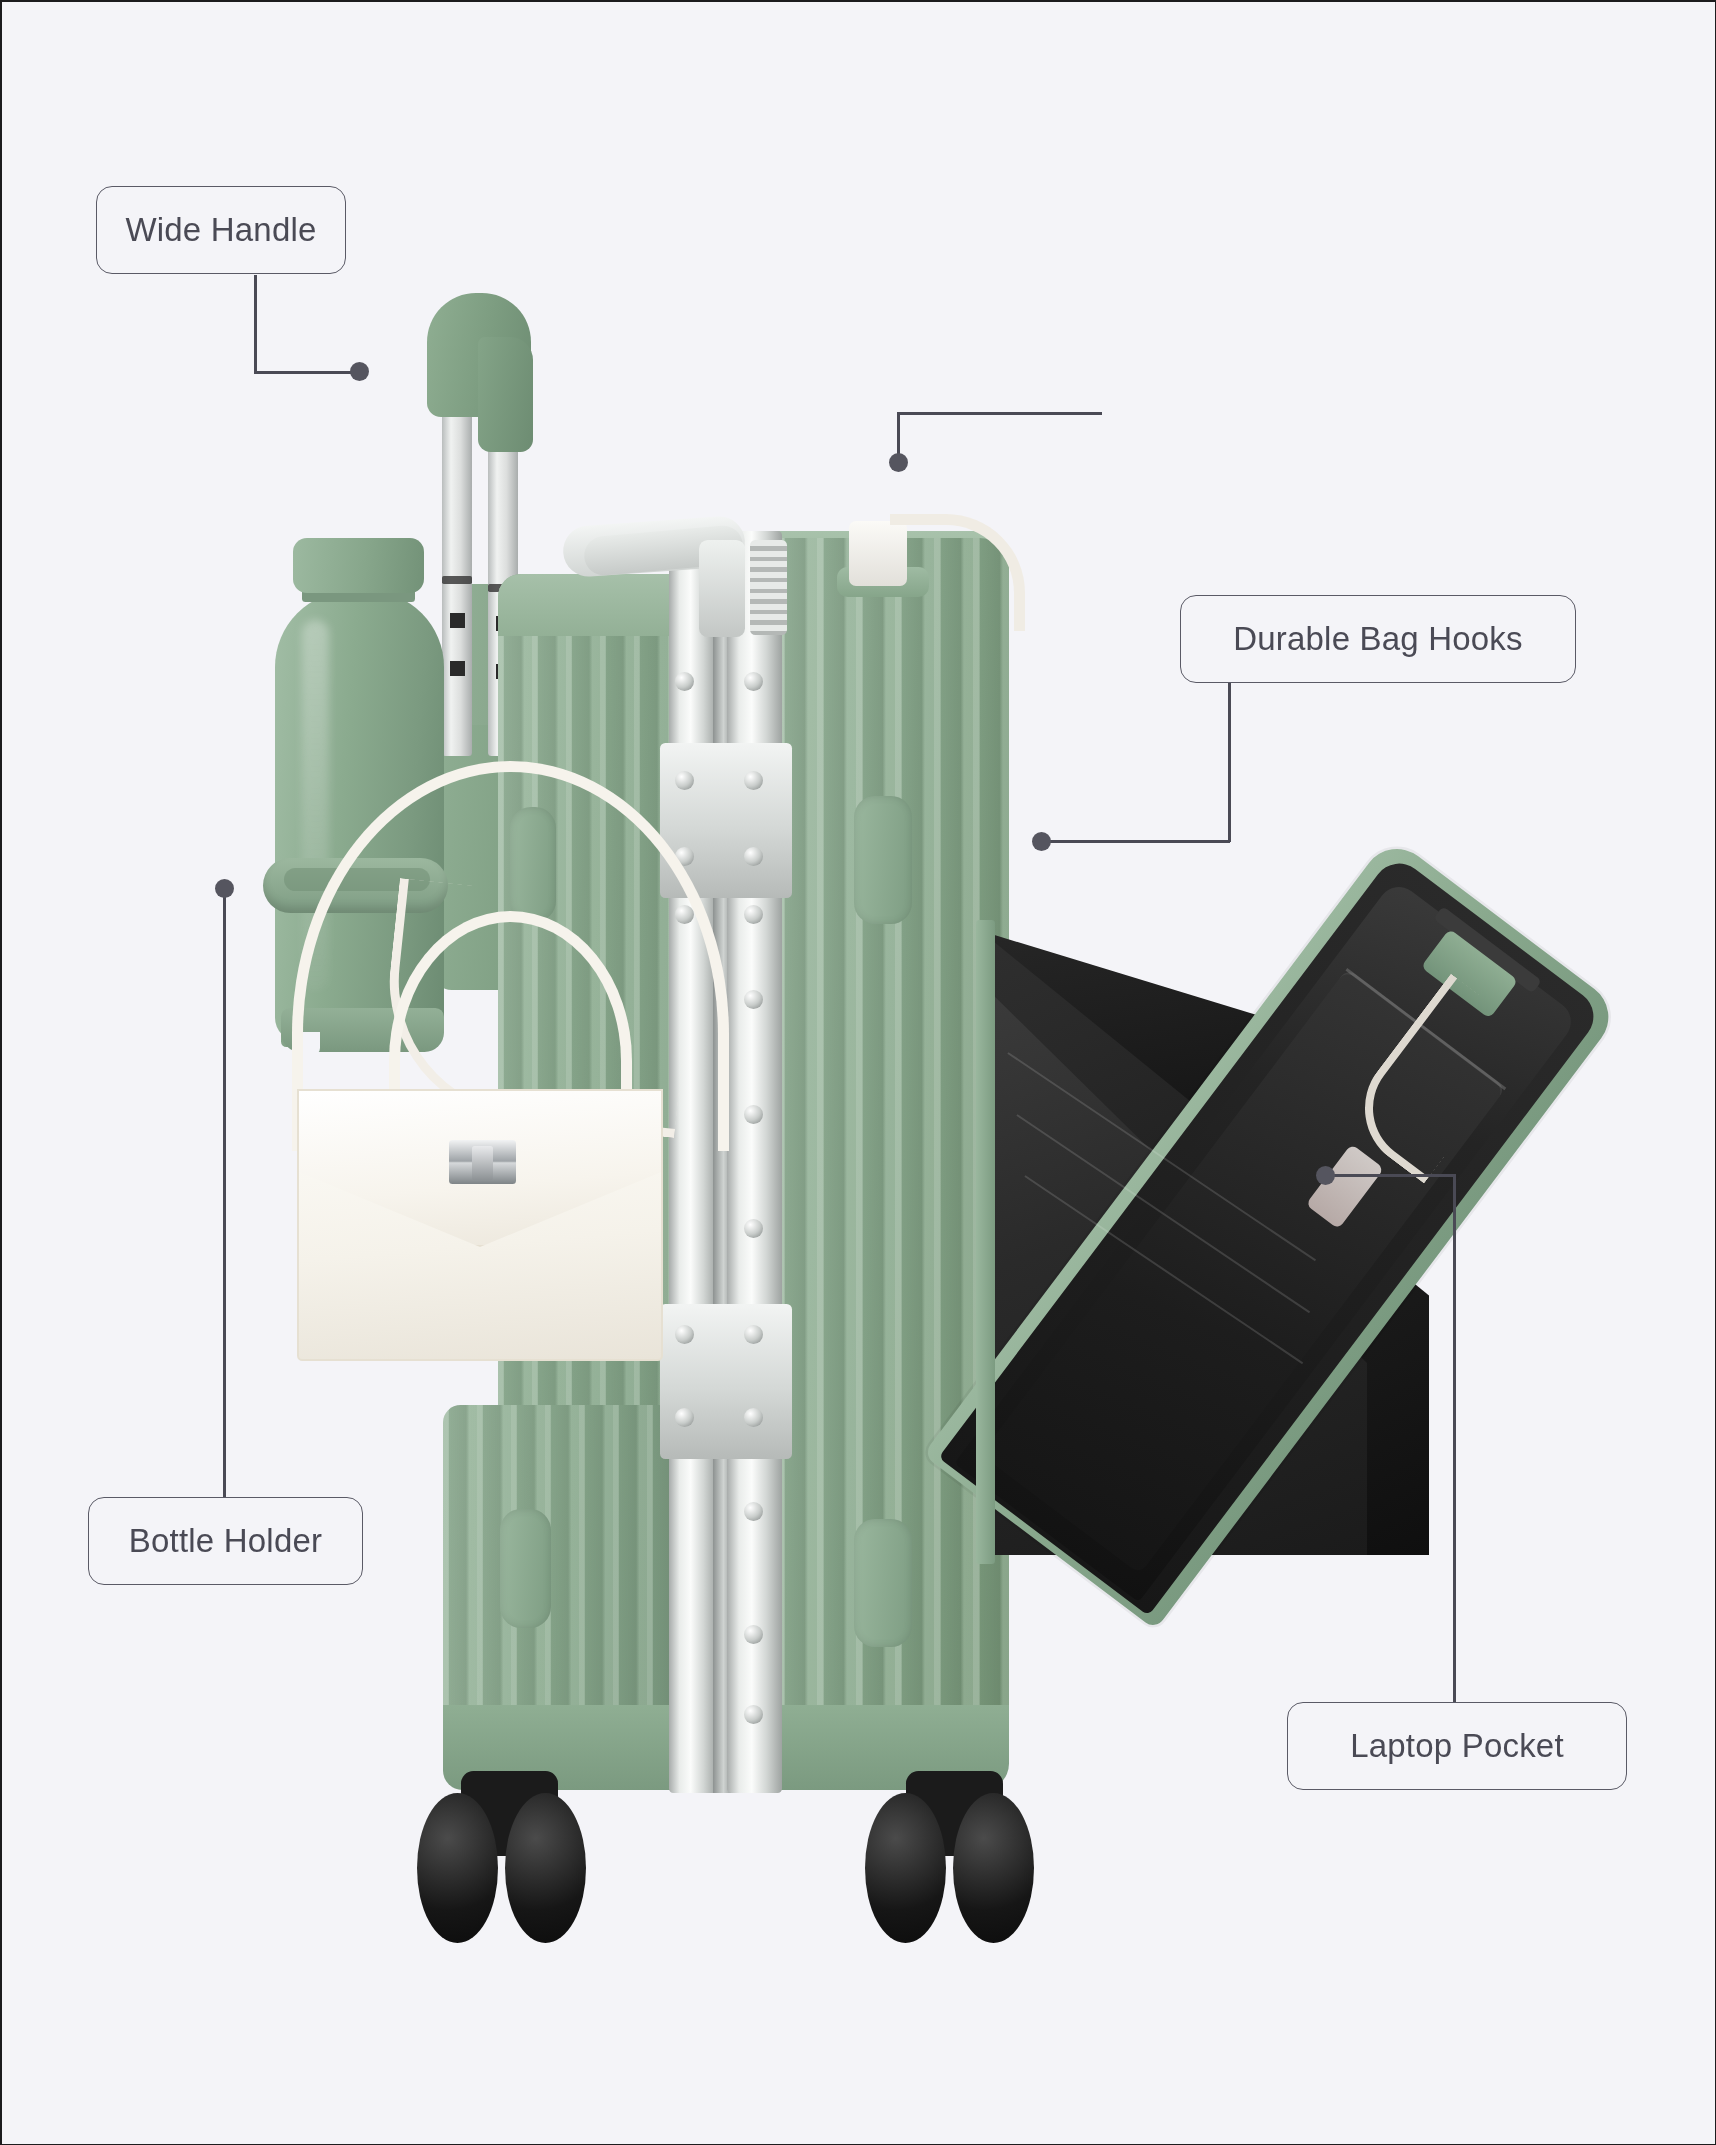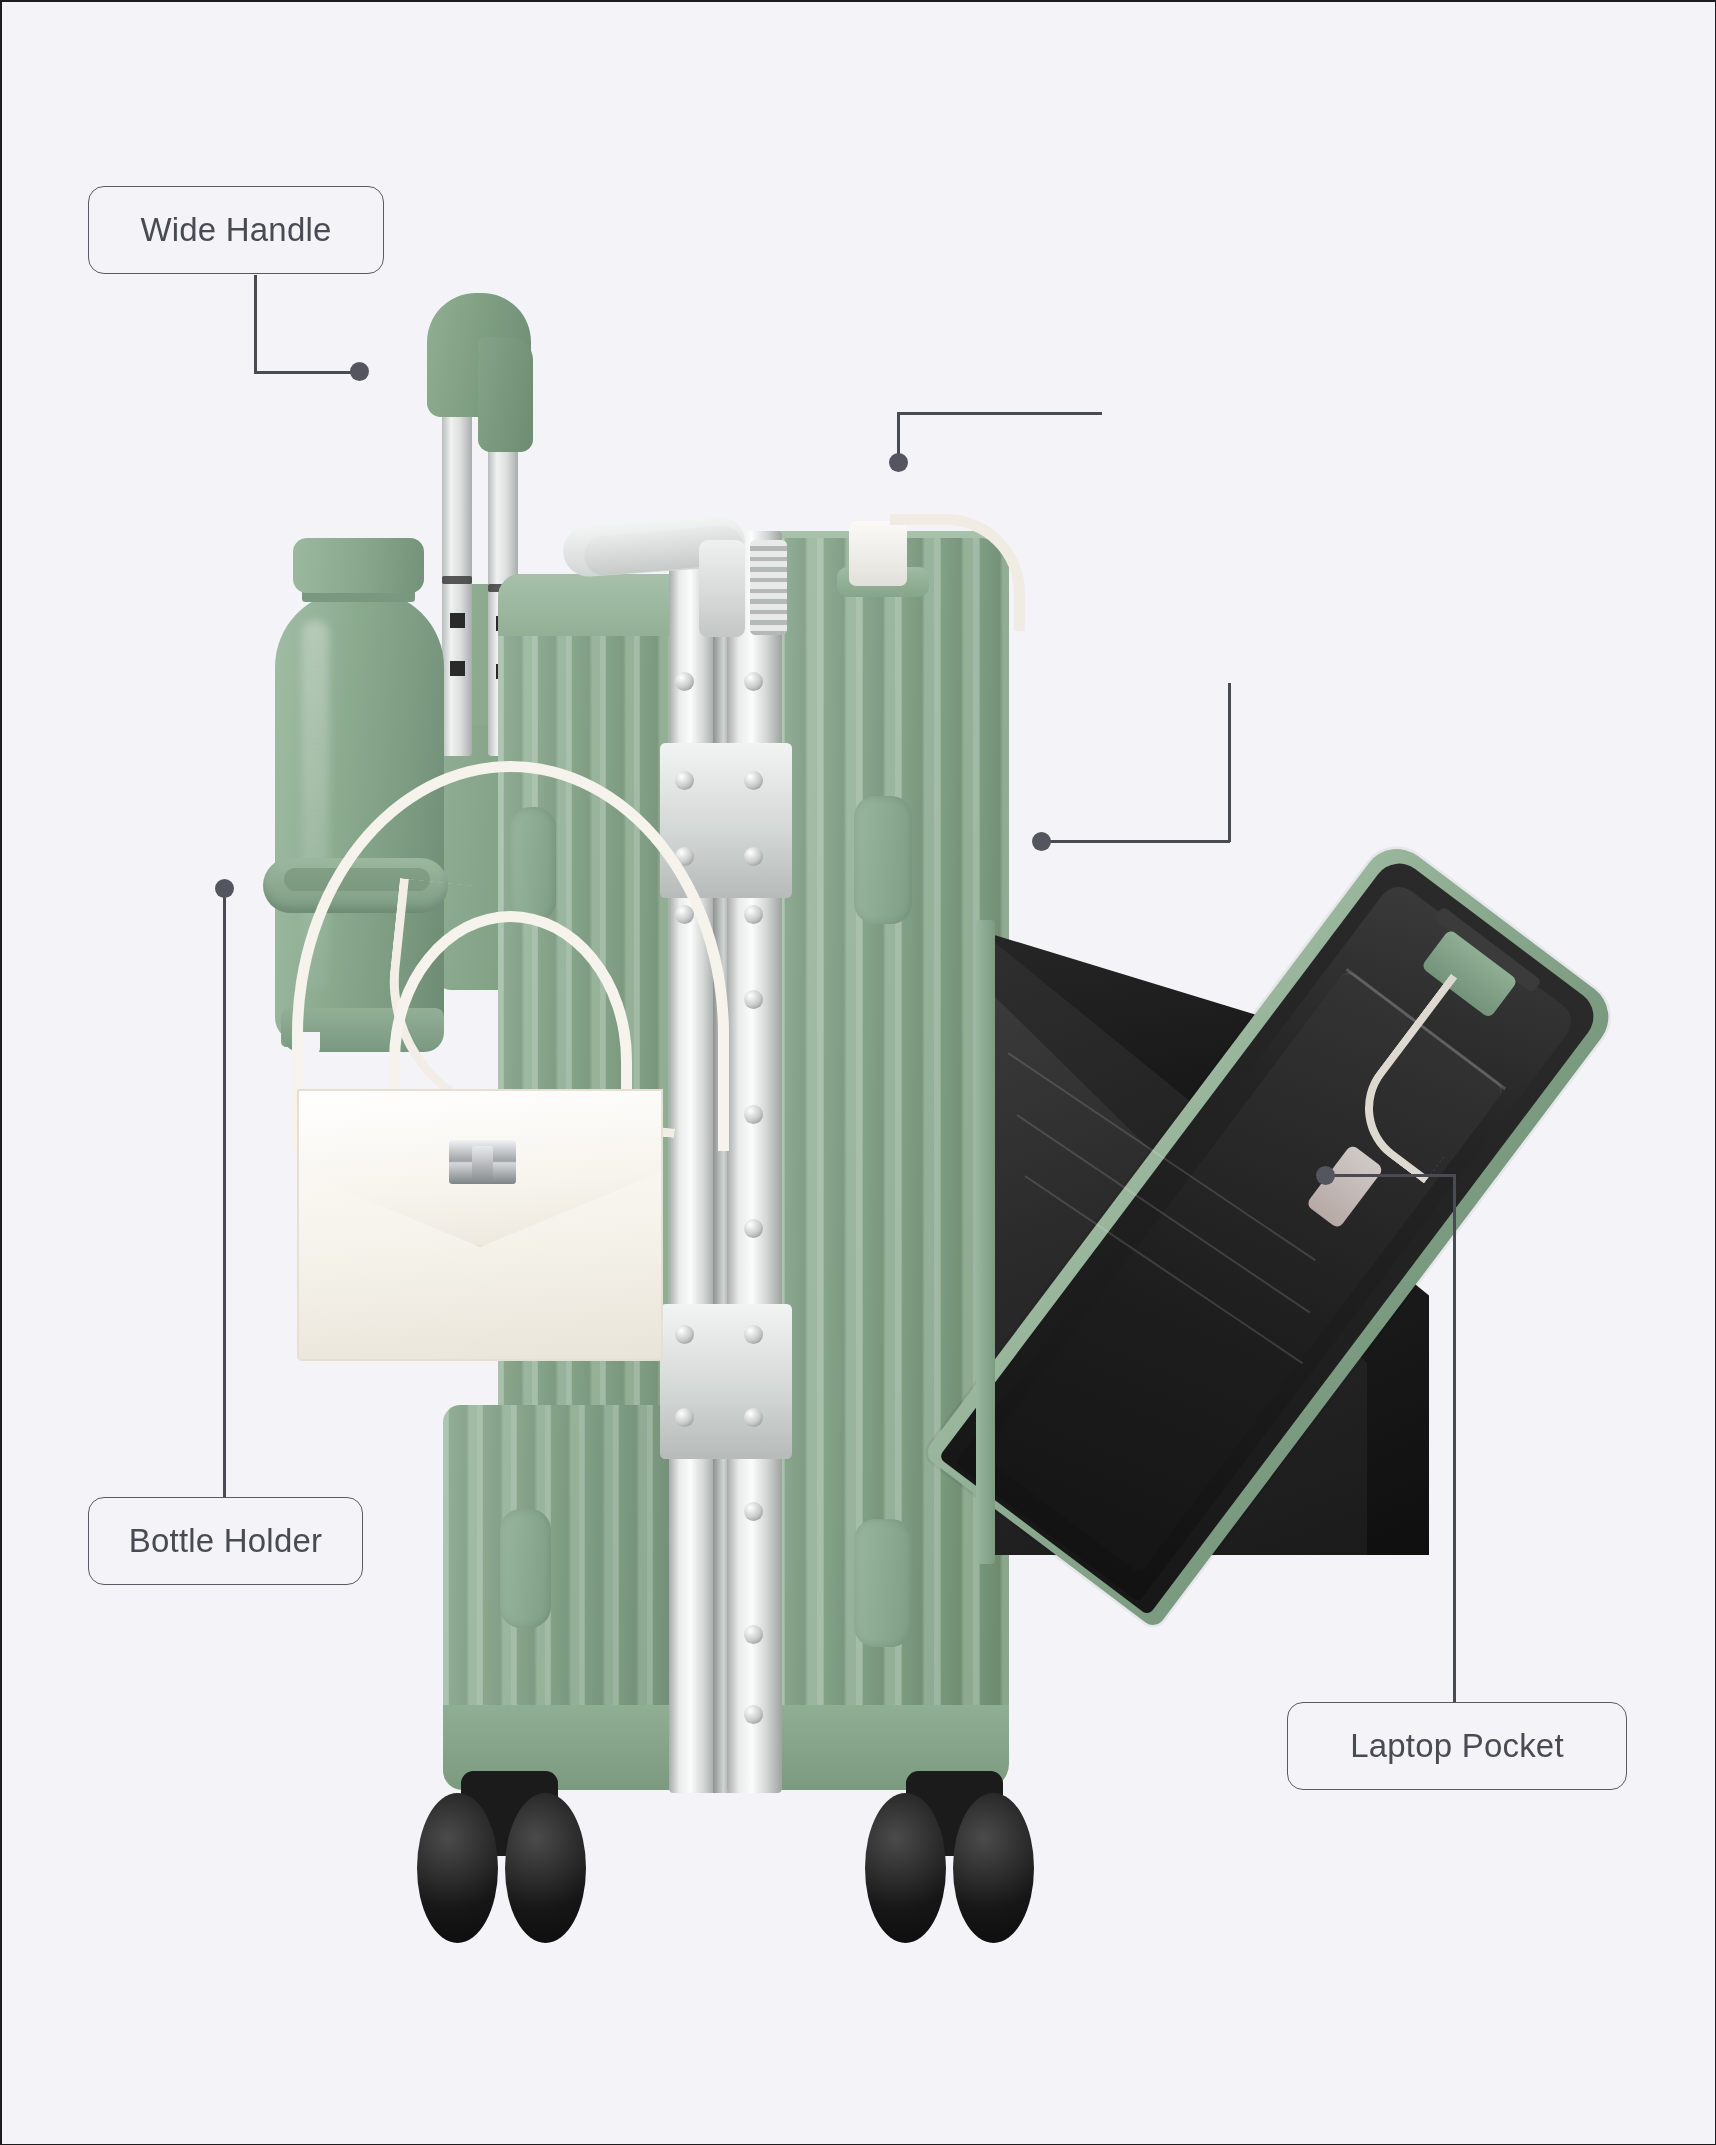--- a/index.html
+++ b/index.html
@@ -615,25 +615,28 @@
   <div class="conn h" style="left:1046px; top:838px; width:182px;"></div>
   <div class="dot" style="left:1030px; top:830px;"></div>
 
   <div class="conn v" style="left:221px; top:893px; height:604px;"></div>
   <div class="dot" style="left:213px; top:877px;"></div>
 
   <div class="conn h" style="left:1330px; top:1172px; width:124px;"></div>
   <div class="conn v" style="left:1451px; top:1172px; height:529px;"></div>
   <div class="dot" style="left:1314px; top:1164px;"></div>
 
-  <div class="callout" style="left:86px; top:184px; width:296px; height:88px;">
+  <div class="callout" style="left:94px; top:184px; width:250px; height:88px;">
     <span class="txt">Wide Handle</span>
   </div>
 
 
+  <div class="callout" style="left:1178px; top:593px; width:396px; height:88px;">
+    <span class="txt">Durable Bag Hooks</span>
+  </div>
 
   <div class="callout" style="left:86px; top:1495px; width:275px; height:88px;text-align:center;">
     <span class="txt">Bottle Holder</span>
   </div>
 
   <div class="callout" style="left:1285px; top:1700px; width:340px; height:88px;">
     <span class="txt">Laptop Pocket</span>
   </div>
 
 </div>

